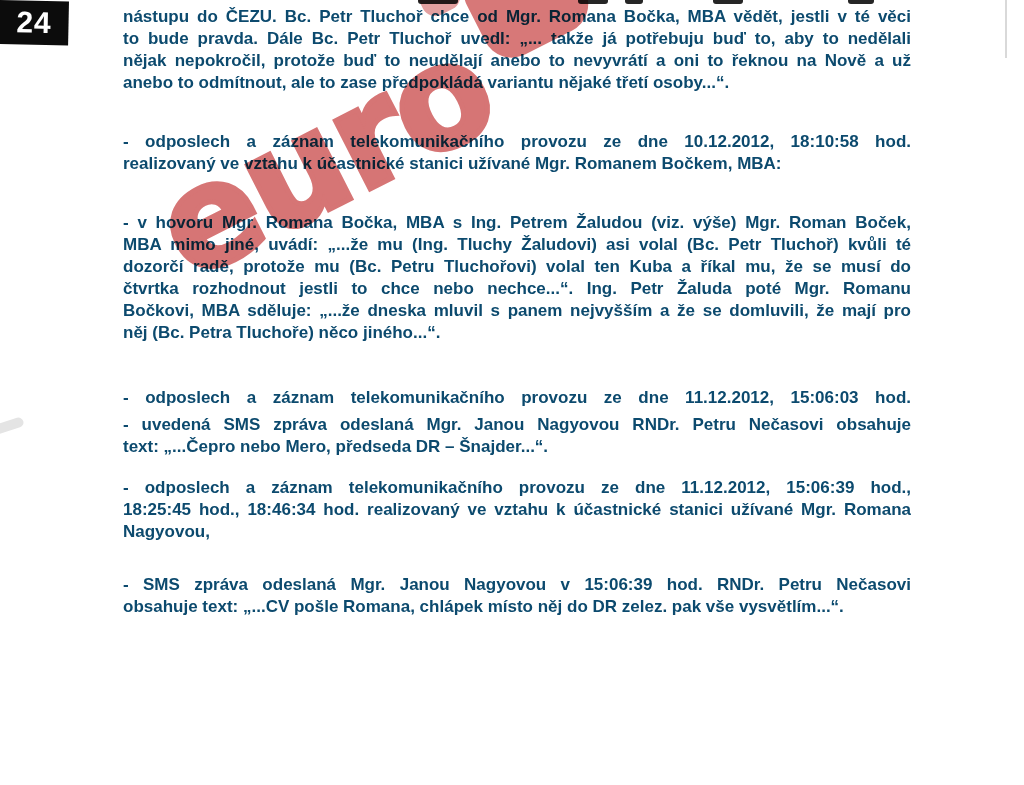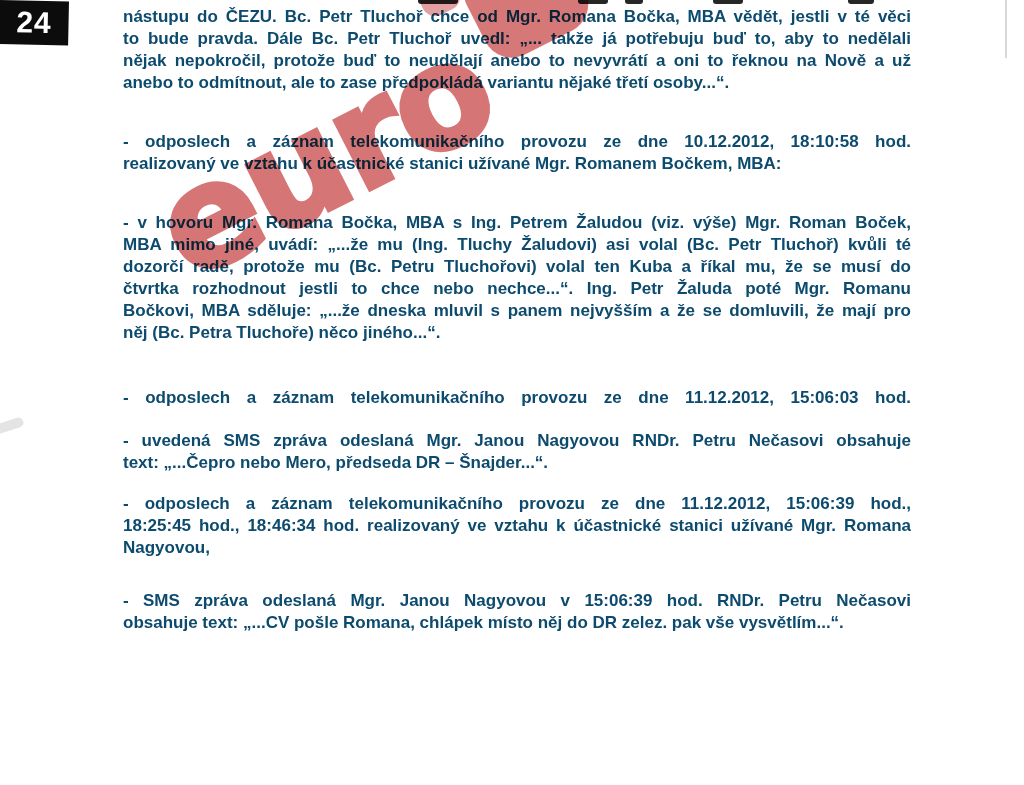--- a/index.html
+++ b/index.html
@@ -91,21 +91,21 @@
       <div class="line">- v hovoru Mgr. Romana Bočka, MBA s Ing. Petrem Žaludou (viz. výše) Mgr. Roman Boček,</div>
       <div class="line">MBA mimo jiné, uvádí: „...že mu (Ing. Tluchy Žaludovi) asi volal (Bc. Petr Tluchoř) kvůli té</div>
       <div class="line">dozorčí radě, protože mu (Bc. Petru Tluchořovi) volal ten Kuba a říkal mu, že se musí do</div>
       <div class="line">čtvrtka rozhodnout jestli to chce nebo nechce...“. Ing. Petr Žaluda poté Mgr. Romanu</div>
       <div class="line">Bočkovi, MBA sděluje: „...že dneska mluvil s panem nejvyšším a že se domluvili, že mají pro</div>
       <div class="line last">něj (Bc. Petra Tluchoře) něco jiného...“.</div>
     </div>
     <div class="para" style="margin-top: 43px;">
       <div class="line">- odposlech a záznam telekomunikačního provozu ze dne 11.12.2012, 15:06:03 hod.</div>
     </div>
-    <div class="para" style="margin-top: 21px;">
+    <div class="para" style="margin-top: 5px;">
       <div class="line">- uvedená SMS zpráva odeslaná Mgr. Janou Nagyovou RNDr. Petru Nečasovi obsahuje</div>
       <div class="line last">text: „...Čepro nebo Mero, předseda DR – Šnajder...“.</div>
     </div>
     <div class="para" style="margin-top: 19px;">
       <div class="line">- odposlech a záznam telekomunikačního provozu ze dne 11.12.2012, 15:06:39 hod.,</div>
       <div class="line">18:25:45 hod., 18:46:34 hod. realizovaný ve vztahu k účastnické stanici užívané Mgr. Romana</div>
       <div class="line last">Nagyovou,</div>
     </div>
     <div class="para" style="margin-top: 31px;">
       <div class="line">- SMS zpráva odeslaná Mgr. Janou Nagyovou v 15:06:39 hod. RNDr. Petru Nečasovi</div>

